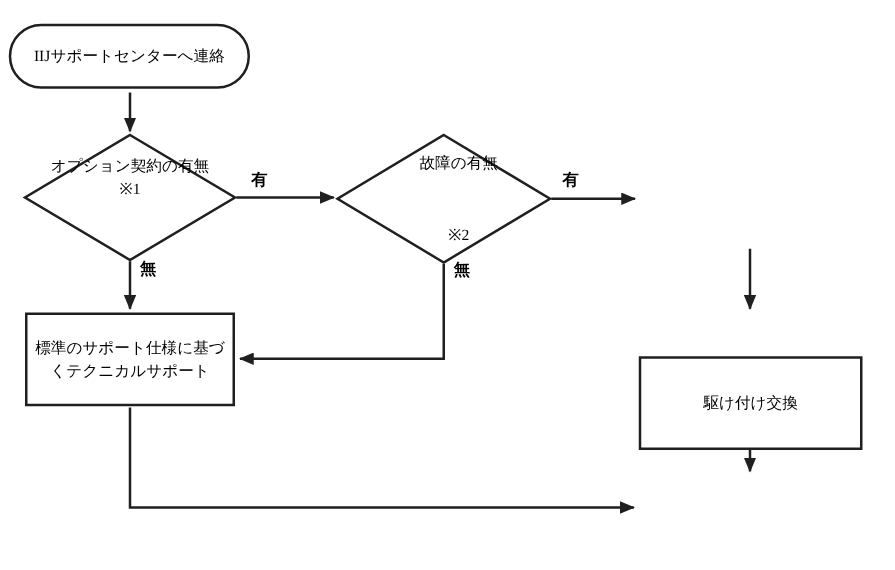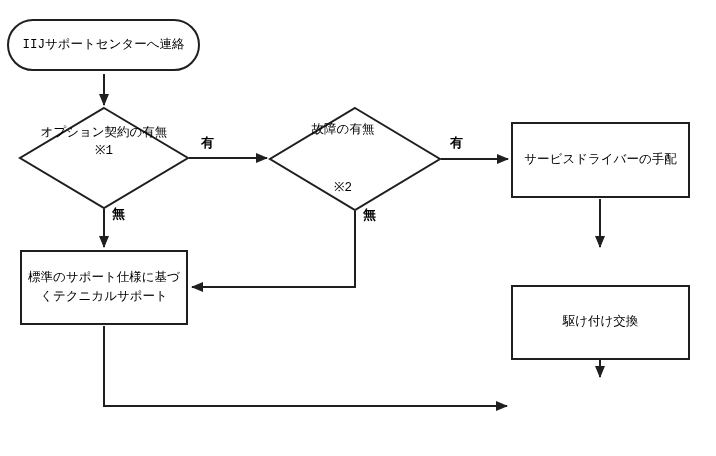--- a/index.html
+++ b/index.html
@@ -1,21 +1,21 @@
 <!DOCTYPE html>
 <html><head>
 <meta charset="utf-8">
 <style>
   html, body { margin: 0; padding: 0; background: #ffffff; }
   .canvas {
     position: relative;
     width: 716px;
     height: 456px;
     background: #ffffff;
-    font-family: Liberation Mono, monospace;
+    font-family: Liberation Serif, serif;
     color: #000000;
     overflow: hidden;
   }
   svg.layer { position: absolute; left: 0; top: 0; }
   .conn { stroke: #1f1f1f; stroke-width: 2; fill: none; }
   .shape { stroke: #1f1f1f; stroke-width: 2; fill: #ffffff; }
   .node {
     position: absolute;
     box-sizing: border-box;
     display: flex;
@@ -67,28 +67,25 @@
 
   <div class="node terminator boxed" style="left:7px; top:19px; width:193px; height:52px;">
     <span>IIJサポートセンターへ連絡</span>
   </div>
 
   <div class="node diamond-text" style="left:22px; top:94px; width:164px; height:96px;">
     <span>オプション契約の有無</span>
     <span>※1</span>
   </div>
 
-  <div class="node diamond-text" style="left:260px; top:110px; width:166px; height:98px;gap:40px;">
+  <div class="node diamond-text" style="left:284px; top:110px; width:166px; height:98px;gap:40px;">
     <span>故障の有無</span>
     <span>※2</span>
   </div>
 
-  <div class="node boxed" style="left:511px; top:122px; width:179px; height:76px;">
-    <span>サービスドライバーの手配</span>
-  </div>
 
   <div class="node boxed" style="left:20px; top:250px; width:168px; height:75px;">
     <span class="wrap-160">標準のサポート仕様に基づくテクニカルサポート</span>
   </div>
 
   <div class="node boxed" style="left:511px; top:250px; width:179px; height:75px;margin-top:35px;">
     <span>駆け付け交換</span>
   </div>
 
 

